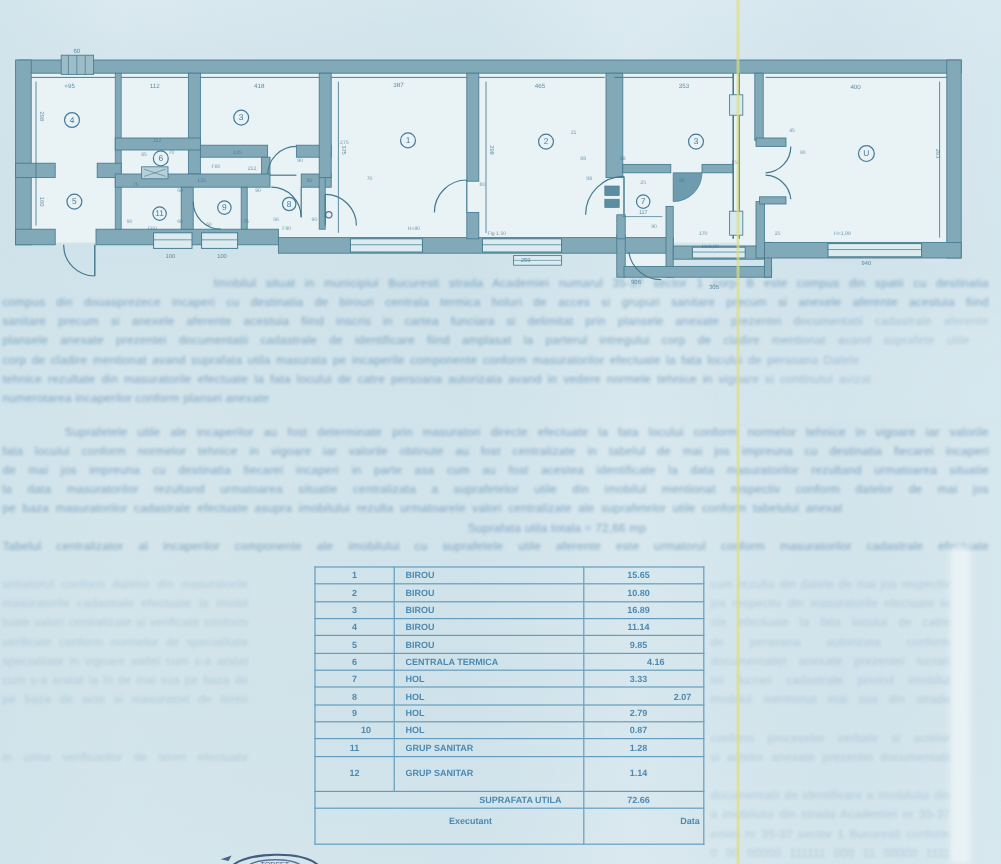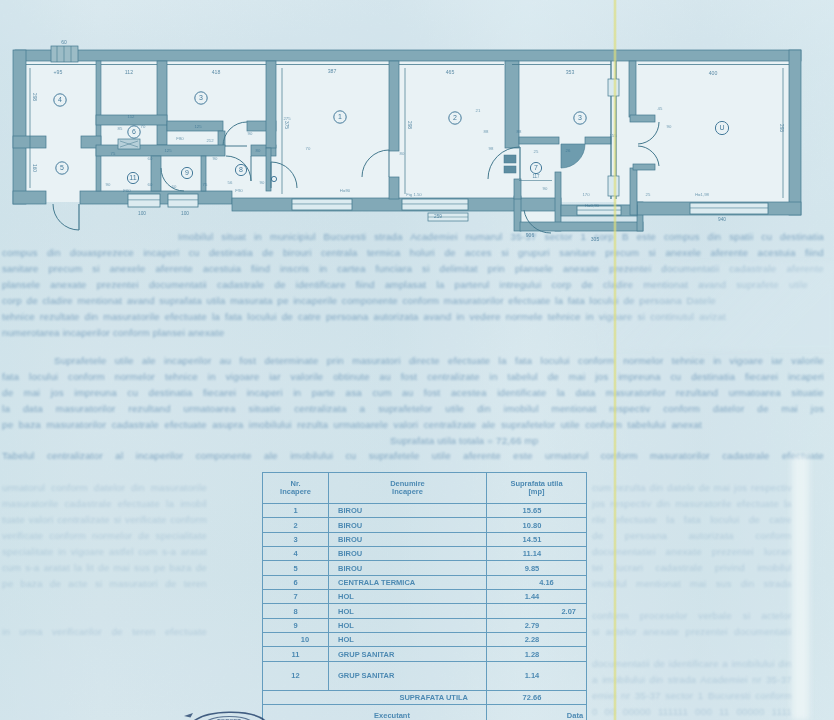--- a/index.html
+++ b/index.html
@@ -385,74 +385,69 @@
 <div style="position:absolute;left:792px;top:455px;width:17px;height:265px;background:rgba(250,253,252,.55);filter:blur(3px);"></div>
 
 <div style="position:absolute;left:262px;top:472px;filter:blur(0.55px);opacity:.88;">
 <table style="border-collapse:collapse;table-layout:fixed;width:324px;font-family:'Liberation Sans',sans-serif;color:#3a7dab;">
 <colgroup>
           <col style="width:66px">
           <col style="width:158px">
           <col style="width:100px">
         </colgroup>
 <tbody>
-          <tr style="height:31px;">
- <td style="text-align:center;font-size:7.5px;line-height:8.5px;">Nr.<br>Incapere</td>
- <td style="text-align:center;font-size:7.5px;line-height:8.5px;">Denumire<br>Incapere</td>
- <td style="text-align:center;font-size:7.5px;line-height:8.5px;">Suprafata utila<br>[mp]</td>
-</tr>
 <tr style="height:14.35px;">
             <td style="text-align:center;">1</td>
             <td style="padding-left:9px;">BIROU</td>
             <td style="text-align:center;padding-right:10px;">15.65</td>
           </tr>
 <tr style="height:14.35px;">
             <td style="text-align:center;">2</td>
             <td style="padding-left:9px;">BIROU</td>
             <td style="text-align:center;padding-right:10px;">10.80</td>
           </tr>
 <tr style="height:14.35px;">
             <td style="text-align:center;">3</td>
             <td style="padding-left:9px;">BIROU</td>
-            <td style="text-align:center;padding-right:10px;">14.51</td>
+            <td style="text-align:center;padding-right:10px;">16.89</td>
           </tr>
 <tr style="height:14.35px;">
             <td style="text-align:center;">4</td>
             <td style="padding-left:9px;">BIROU</td>
             <td style="text-align:center;padding-right:10px;">11.14</td>
           </tr>
 <tr style="height:14.35px;">
             <td style="text-align:center;">5</td>
             <td style="padding-left:9px;">BIROU</td>
             <td style="text-align:center;padding-right:10px;">9.85</td>
           </tr>
 <tr style="height:14.35px;">
             <td style="text-align:center;">6</td>
             <td style="padding-left:9px;">CENTRALA TERMICA</td>
             <td style="text-align:center;padding-right:10px;padding-left:30px;">4.16</td>
           </tr>
 <tr style="height:14.35px;">
             <td style="text-align:center;">7</td>
             <td style="padding-left:9px;">HOL</td>
-            <td style="text-align:center;padding-right:10px;">1.44</td>
+            <td style="text-align:center;padding-right:10px;">3.33</td>
           </tr>
 <tr style="height:14.35px;">
             <td style="text-align:center;">8</td>
             <td style="padding-left:9px;">HOL</td>
             <td style="text-align:right;padding-right:10px;">2.07</td>
           </tr>
 <tr style="height:14.35px;">
             <td style="text-align:center;">9</td>
             <td style="padding-left:9px;">HOL</td>
             <td style="text-align:center;padding-right:10px;">2.79</td>
           </tr>
 <tr style="height:14.35px;">
             <td style="text-align:center;padding-left:20px;">10</td>
             <td style="padding-left:9px;">HOL</td>
-            <td style="text-align:center;padding-right:10px;">2.28</td>
+            <td style="text-align:center;padding-right:10px;">0.87</td>
           </tr>
 <tr style="height:14.35px;">
             <td style="text-align:center;">11</td>
             <td style="padding-left:9px;">GRUP SANITAR</td>
             <td style="text-align:center;padding-right:10px;">1.28</td>
           </tr>
 <tr style="height:29px;">
             <td style="text-align:center;">12</td>
             <td style="padding-left:9px;">GRUP SANITAR</td>
             <td style="text-align:center;padding-right:10px;">1.14</td>

